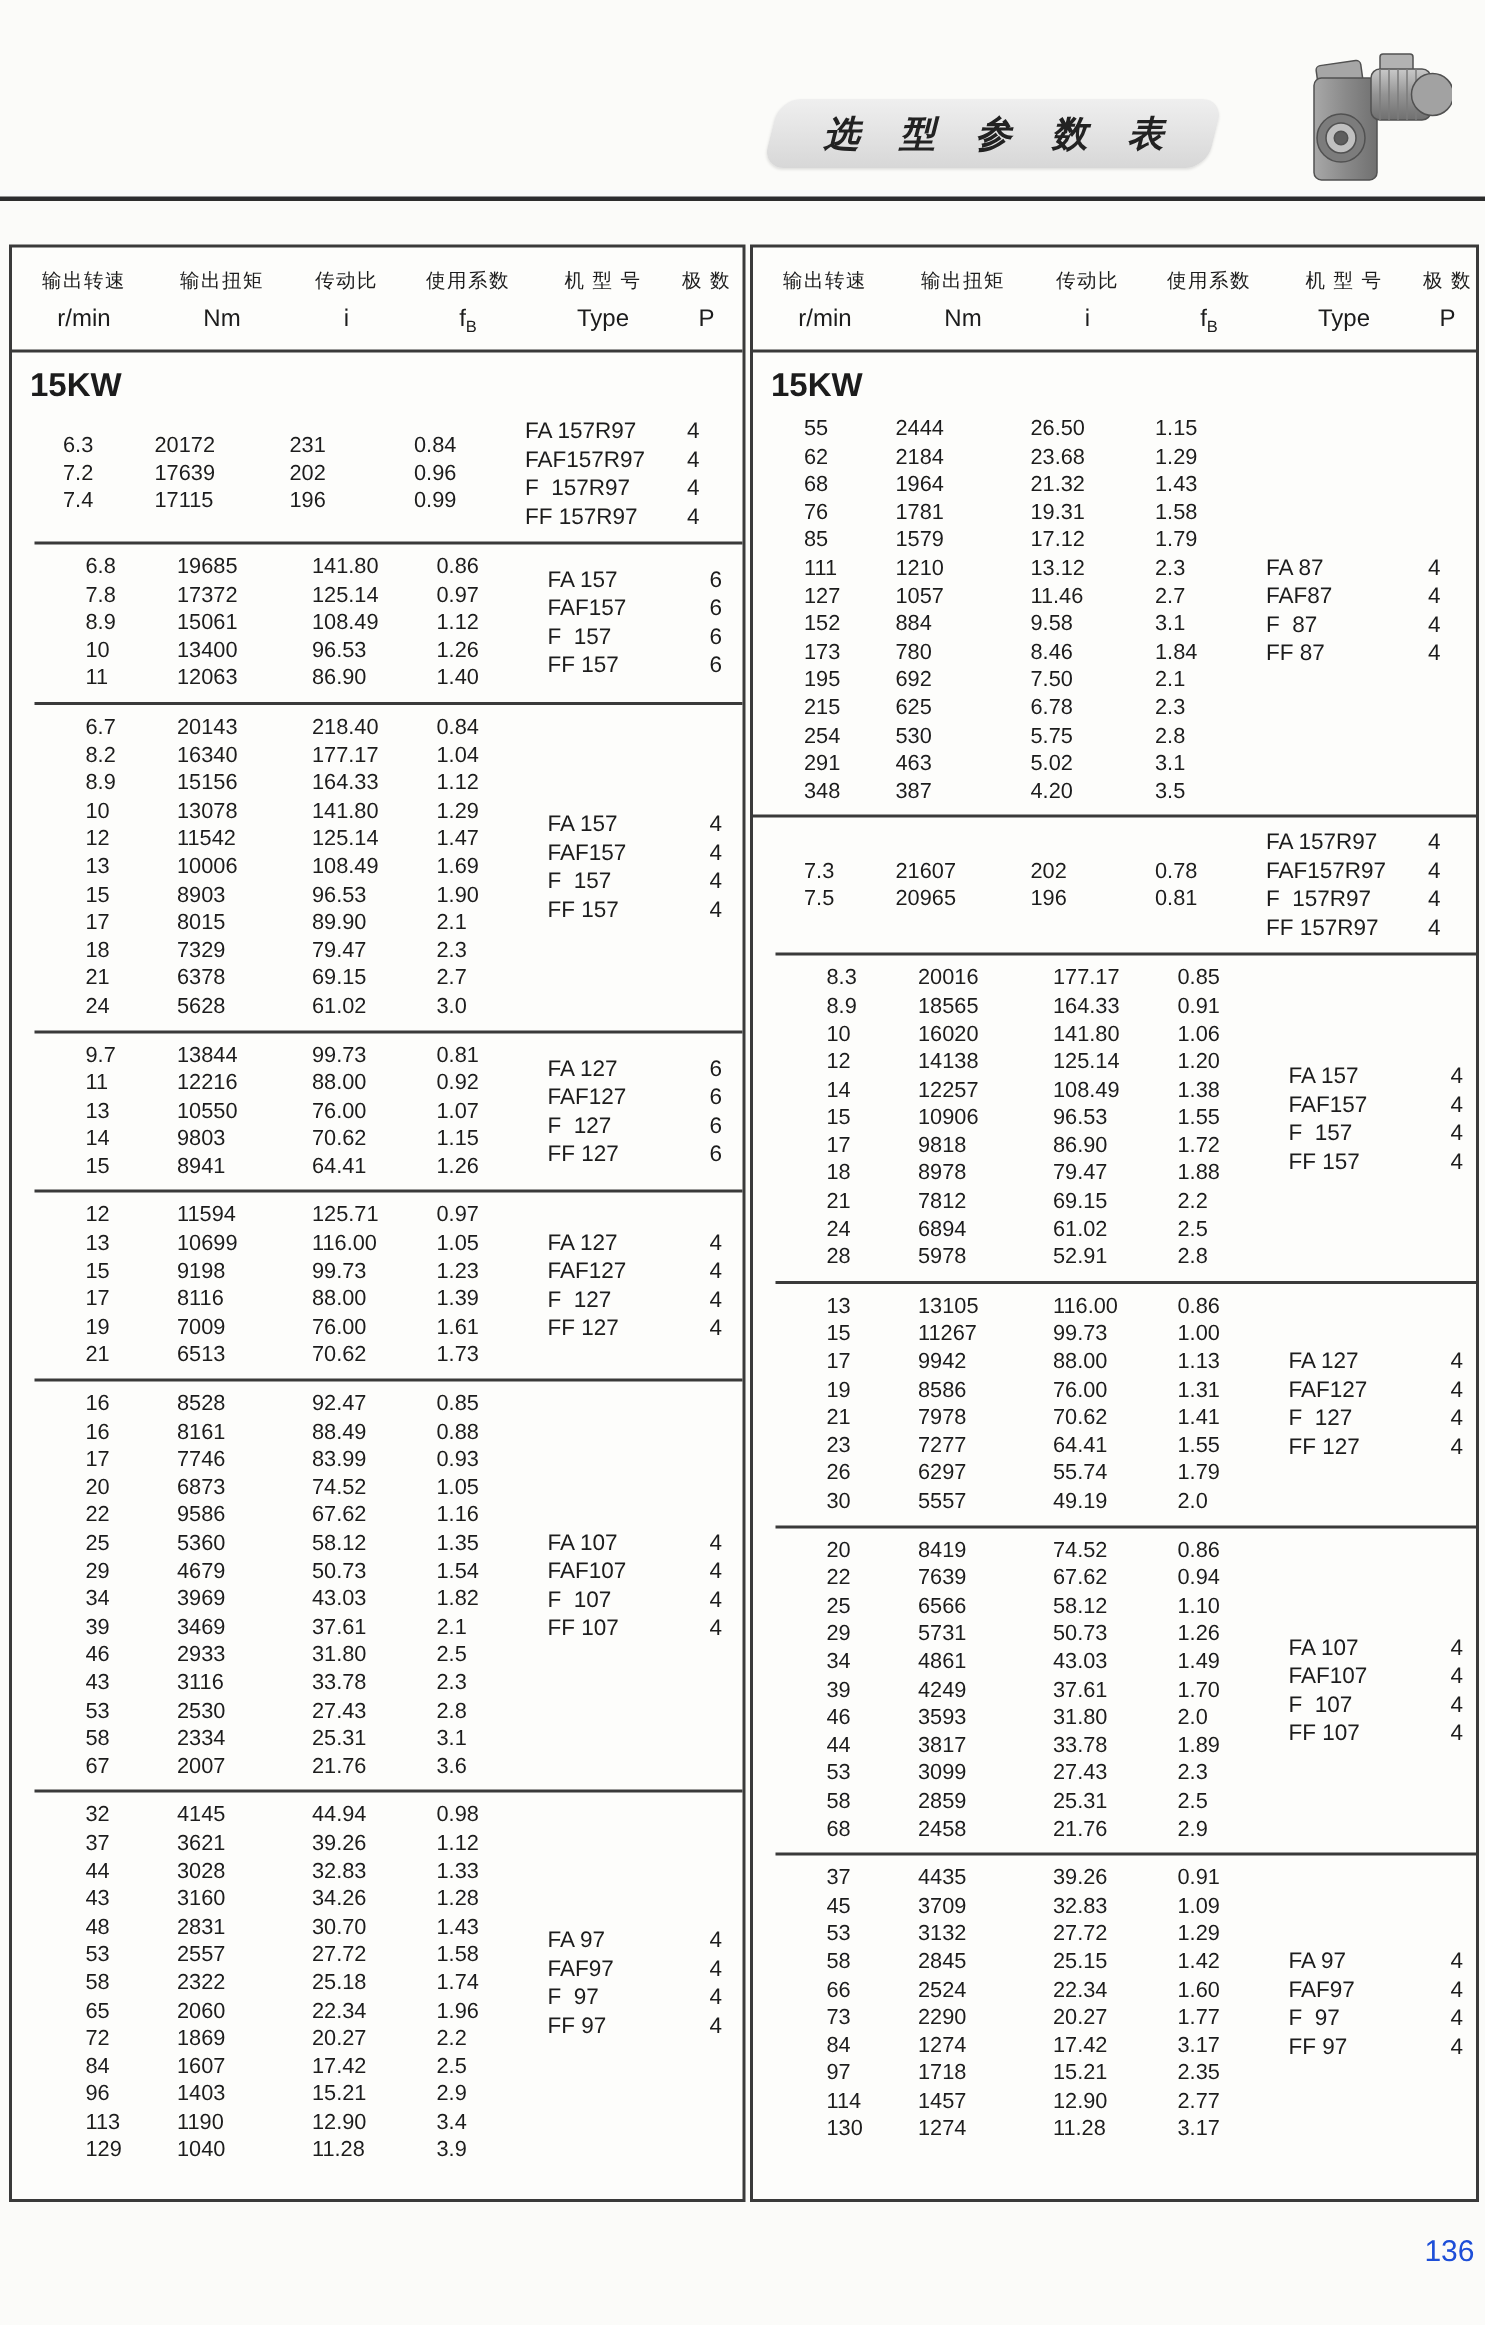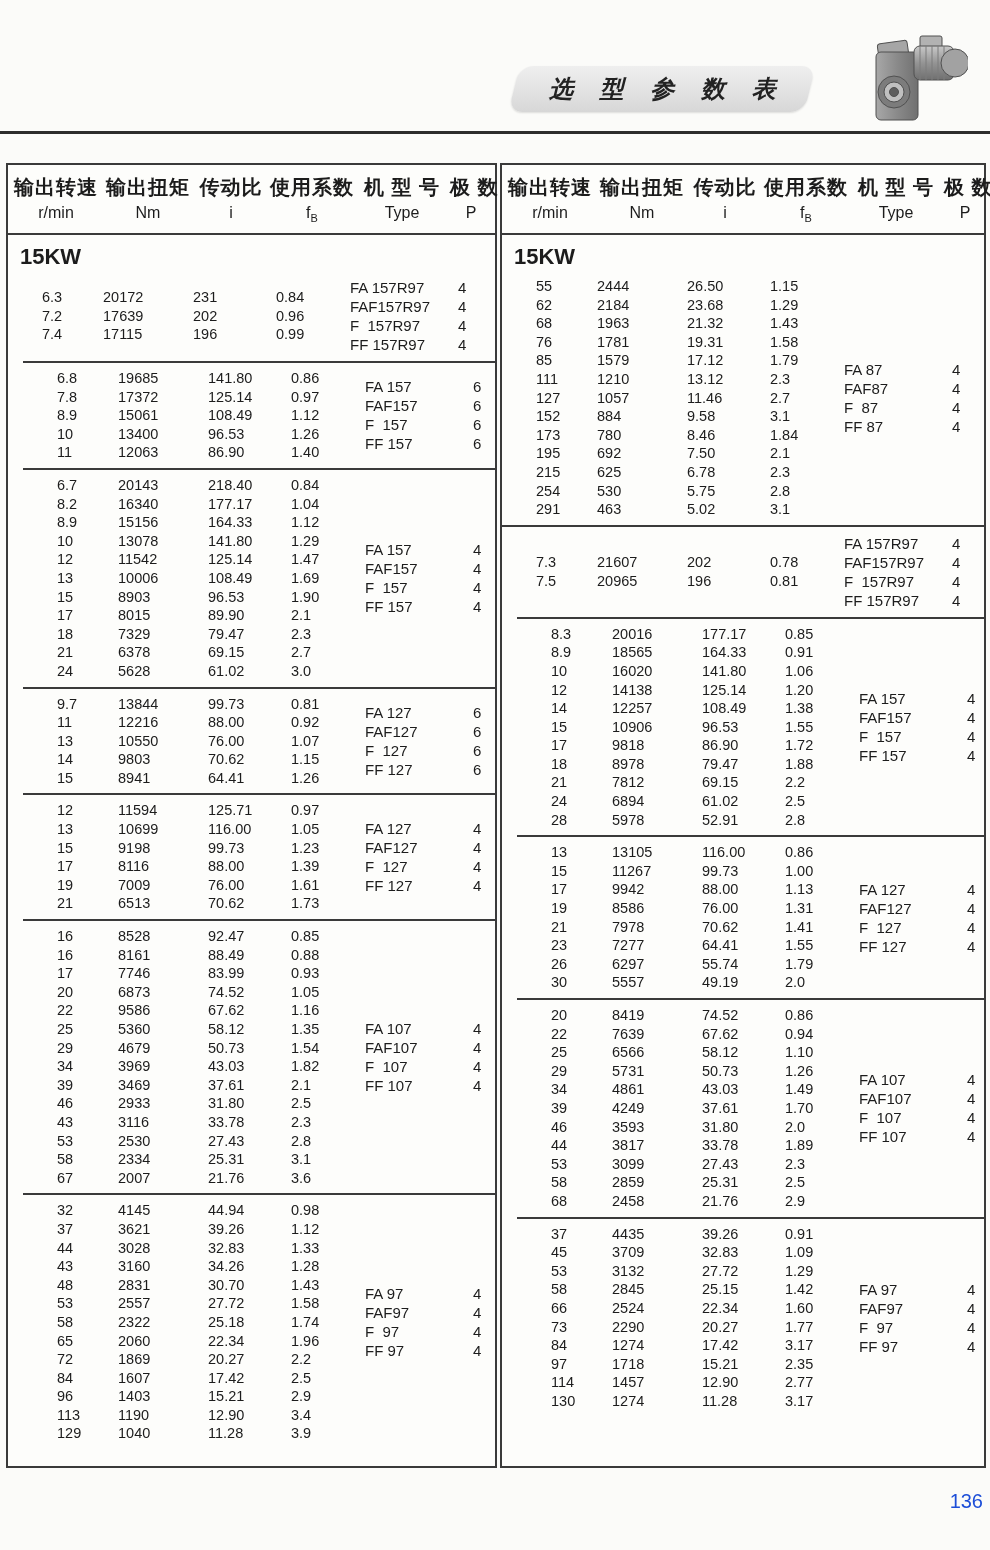--- a/index.html
+++ b/index.html
@@ -38,21 +38,21 @@
     background: #fdfdfb; border: 2px solid #3a3a3a;
   }
   #table-left  { left: 6px;   width: 491px; }
   #table-right { left: 500px; width: 486px; }
 
   .thead {
     display: grid; grid-template-columns: 96px 88px 78px 84px 96px 42px;
     padding-top: 9px; height: 70px; border-bottom: 2px solid #3a3a3a;
     text-align: center;
   }
-  .hcn   { font-size: 20px; font-weight: 700; line-height: 26px; letter-spacing: 1px; white-space: nowrap; }
+  .hcn   { font-size: 13px; font-weight: 400; line-height: 26px; letter-spacing: 1px; white-space: nowrap; }
   .hunit { font-size: 16px; line-height: 25px; }
   .hunit sub { font-size: 11px; }
 
   .power-label { font-size: 22px; font-weight: 700; margin: 8px 0 0 12px; height: 28px; line-height: 28px; }
   .section-sep { border-top: 2px solid #3a3a3a; }
 
   .block { position: relative; display: flex; align-items: center; min-height: 90px; padding: 6px 0; }
   .block-sep { border-top: 2px solid #3a3a3a; margin-left: 15px; }
 
   .rows { width: 100%; }
@@ -669,21 +669,21 @@
                 <div class="c4">1.15</div>
               </div>
               <div class="row">
                 <div class="c1">62</div>
                 <div class="c2">2184</div>
                 <div class="c3">23.68</div>
                 <div class="c4">1.29</div>
               </div>
               <div class="row">
                 <div class="c1">68</div>
-                <div class="c2">1963</div>
+                <div class="c2">1964</div>
                 <div class="c3">21.32</div>
                 <div class="c4">1.43</div>
               </div>
               <div class="row">
                 <div class="c1">76</div>
                 <div class="c2">1781</div>
                 <div class="c3">19.31</div>
                 <div class="c4">1.58</div>
               </div>
               <div class="row">
@@ -733,20 +733,26 @@
                 <div class="c2">530</div>
                 <div class="c3">5.75</div>
                 <div class="c4">2.8</div>
               </div>
               <div class="row">
                 <div class="c1">291</div>
                 <div class="c2">463</div>
                 <div class="c3">5.02</div>
                 <div class="c4">3.1</div>
               </div>
+              <div class="row">
+                <div class="c1">348</div>
+                <div class="c2">387</div>
+                <div class="c3">4.20</div>
+                <div class="c4">3.5</div>
+              </div>
             </div>
             <div class="types">
               <div class="trow">
                 <span class="tlabel">FA 87</span>
                 <span class="tp">4</span>
               </div>
               <div class="trow">
                 <span class="tlabel">FAF87</span>
                 <span class="tp">4</span>
               </div>

